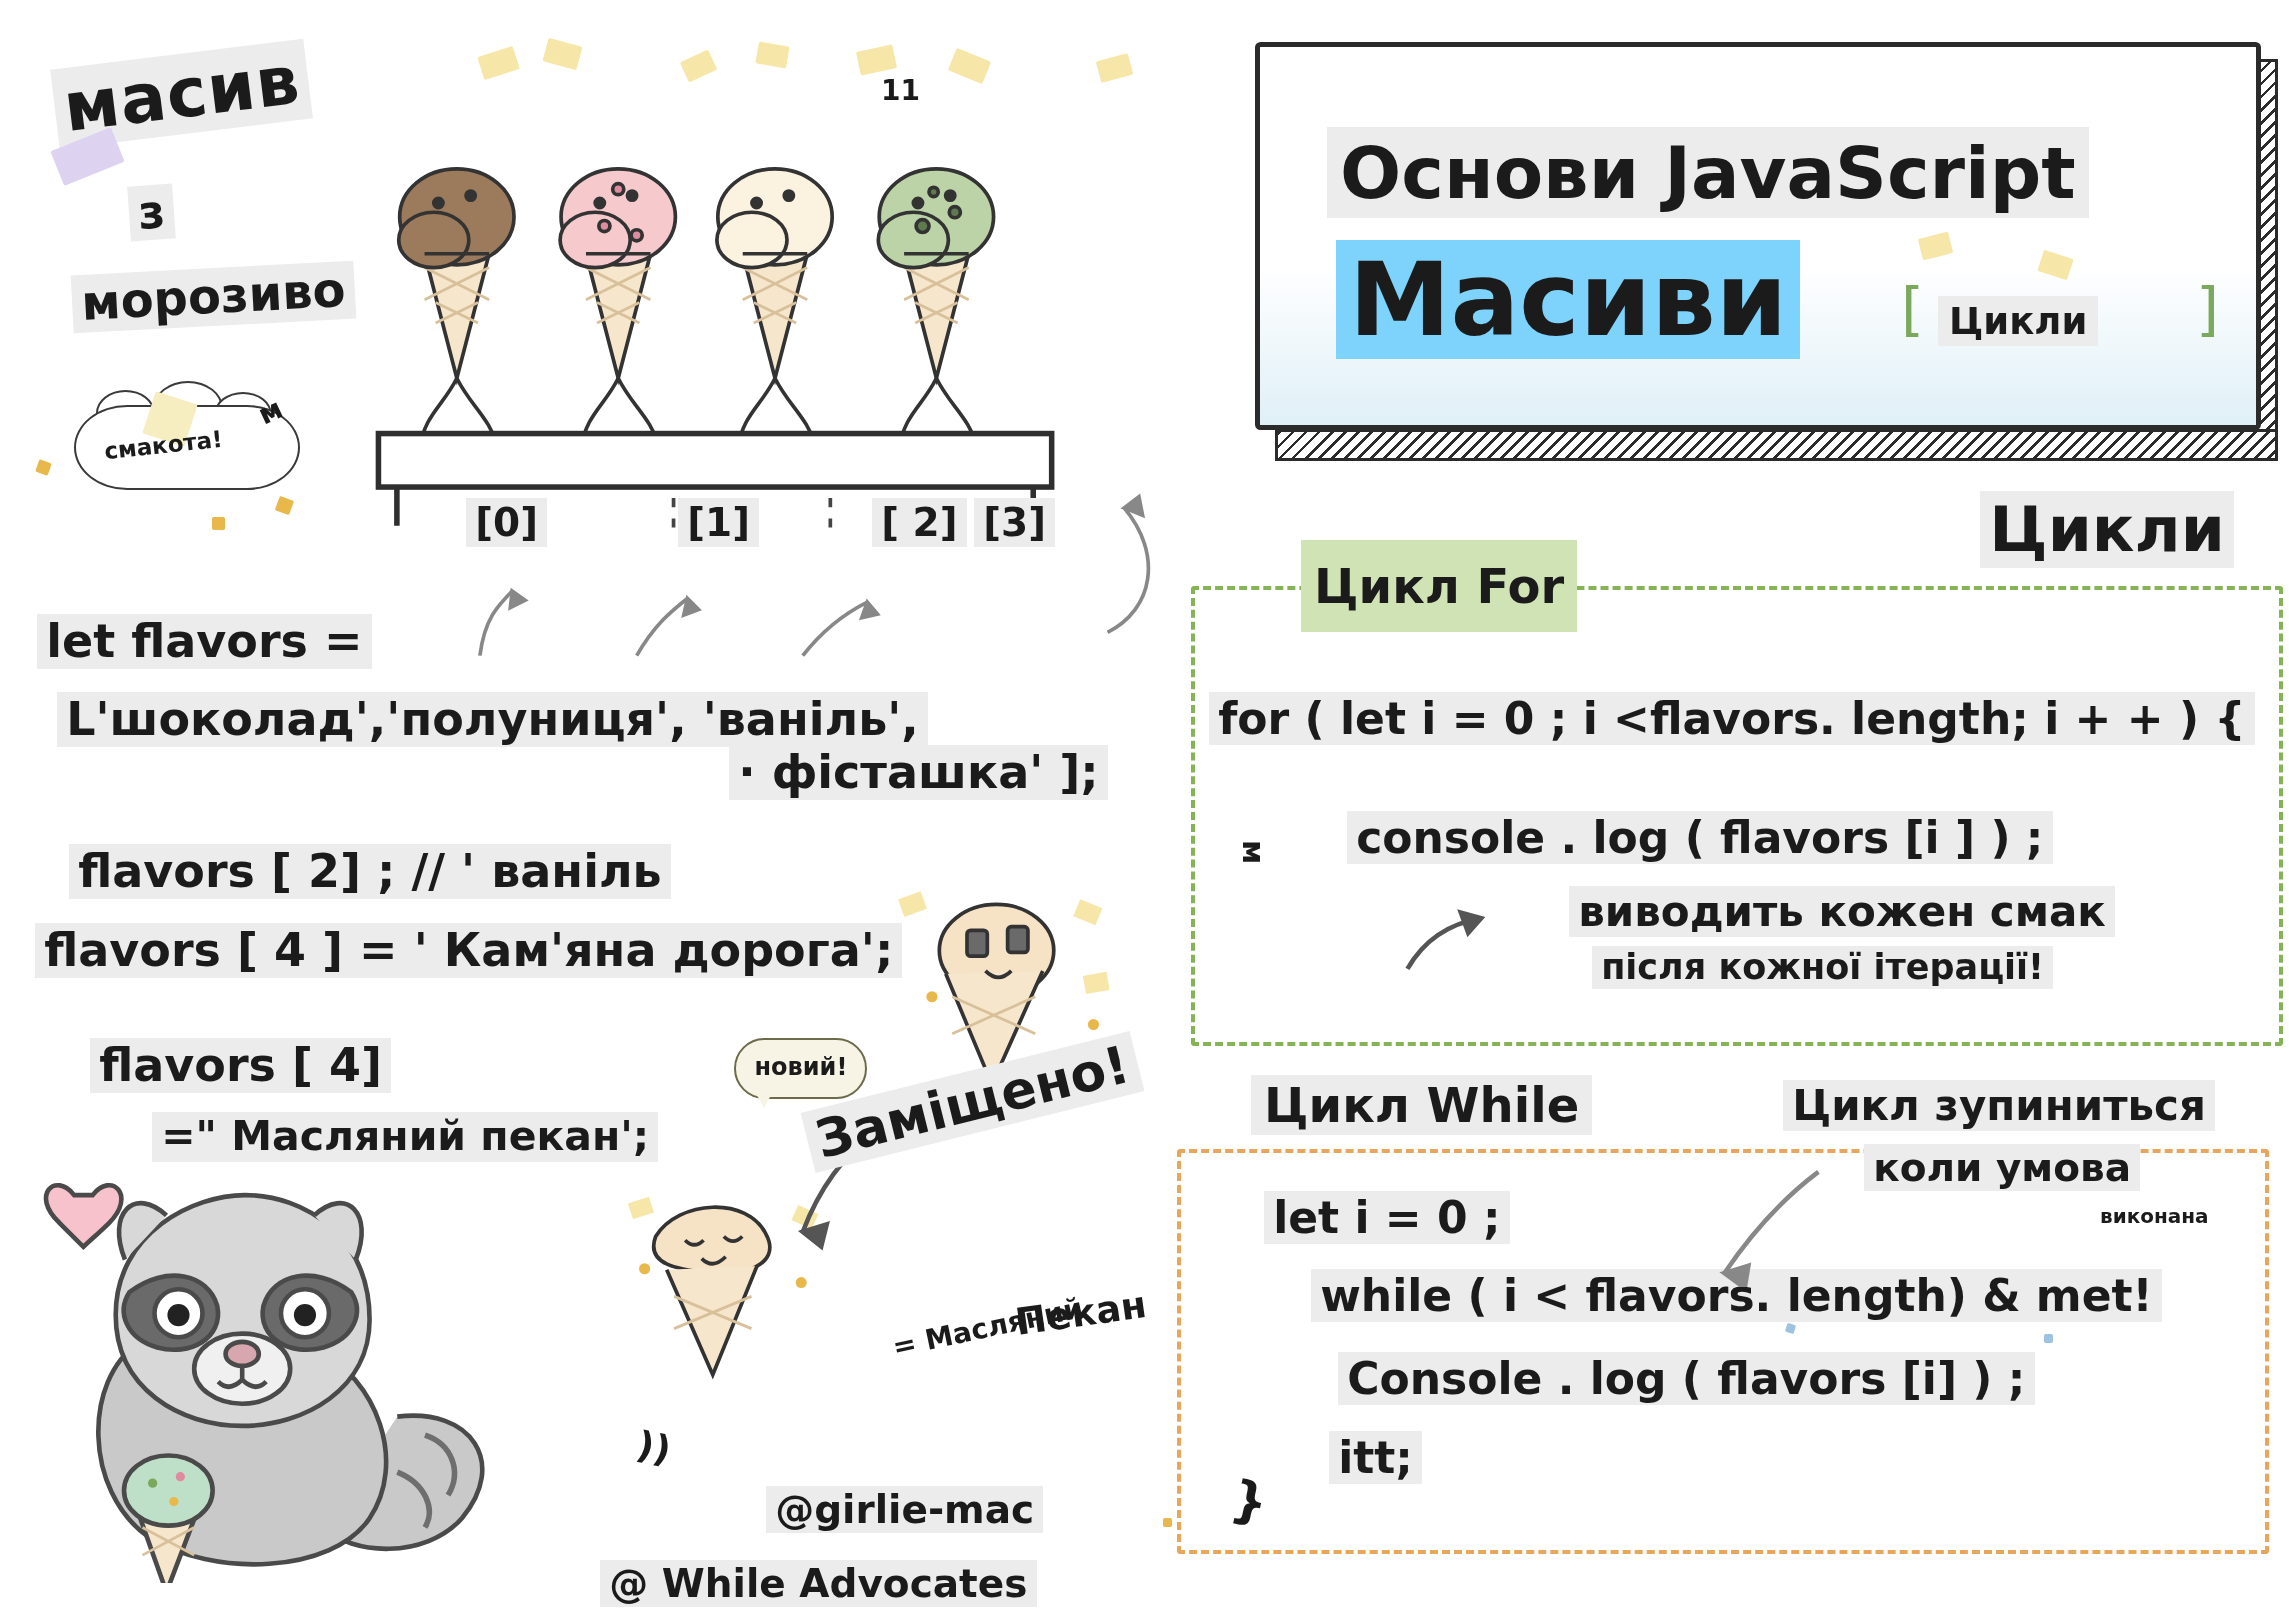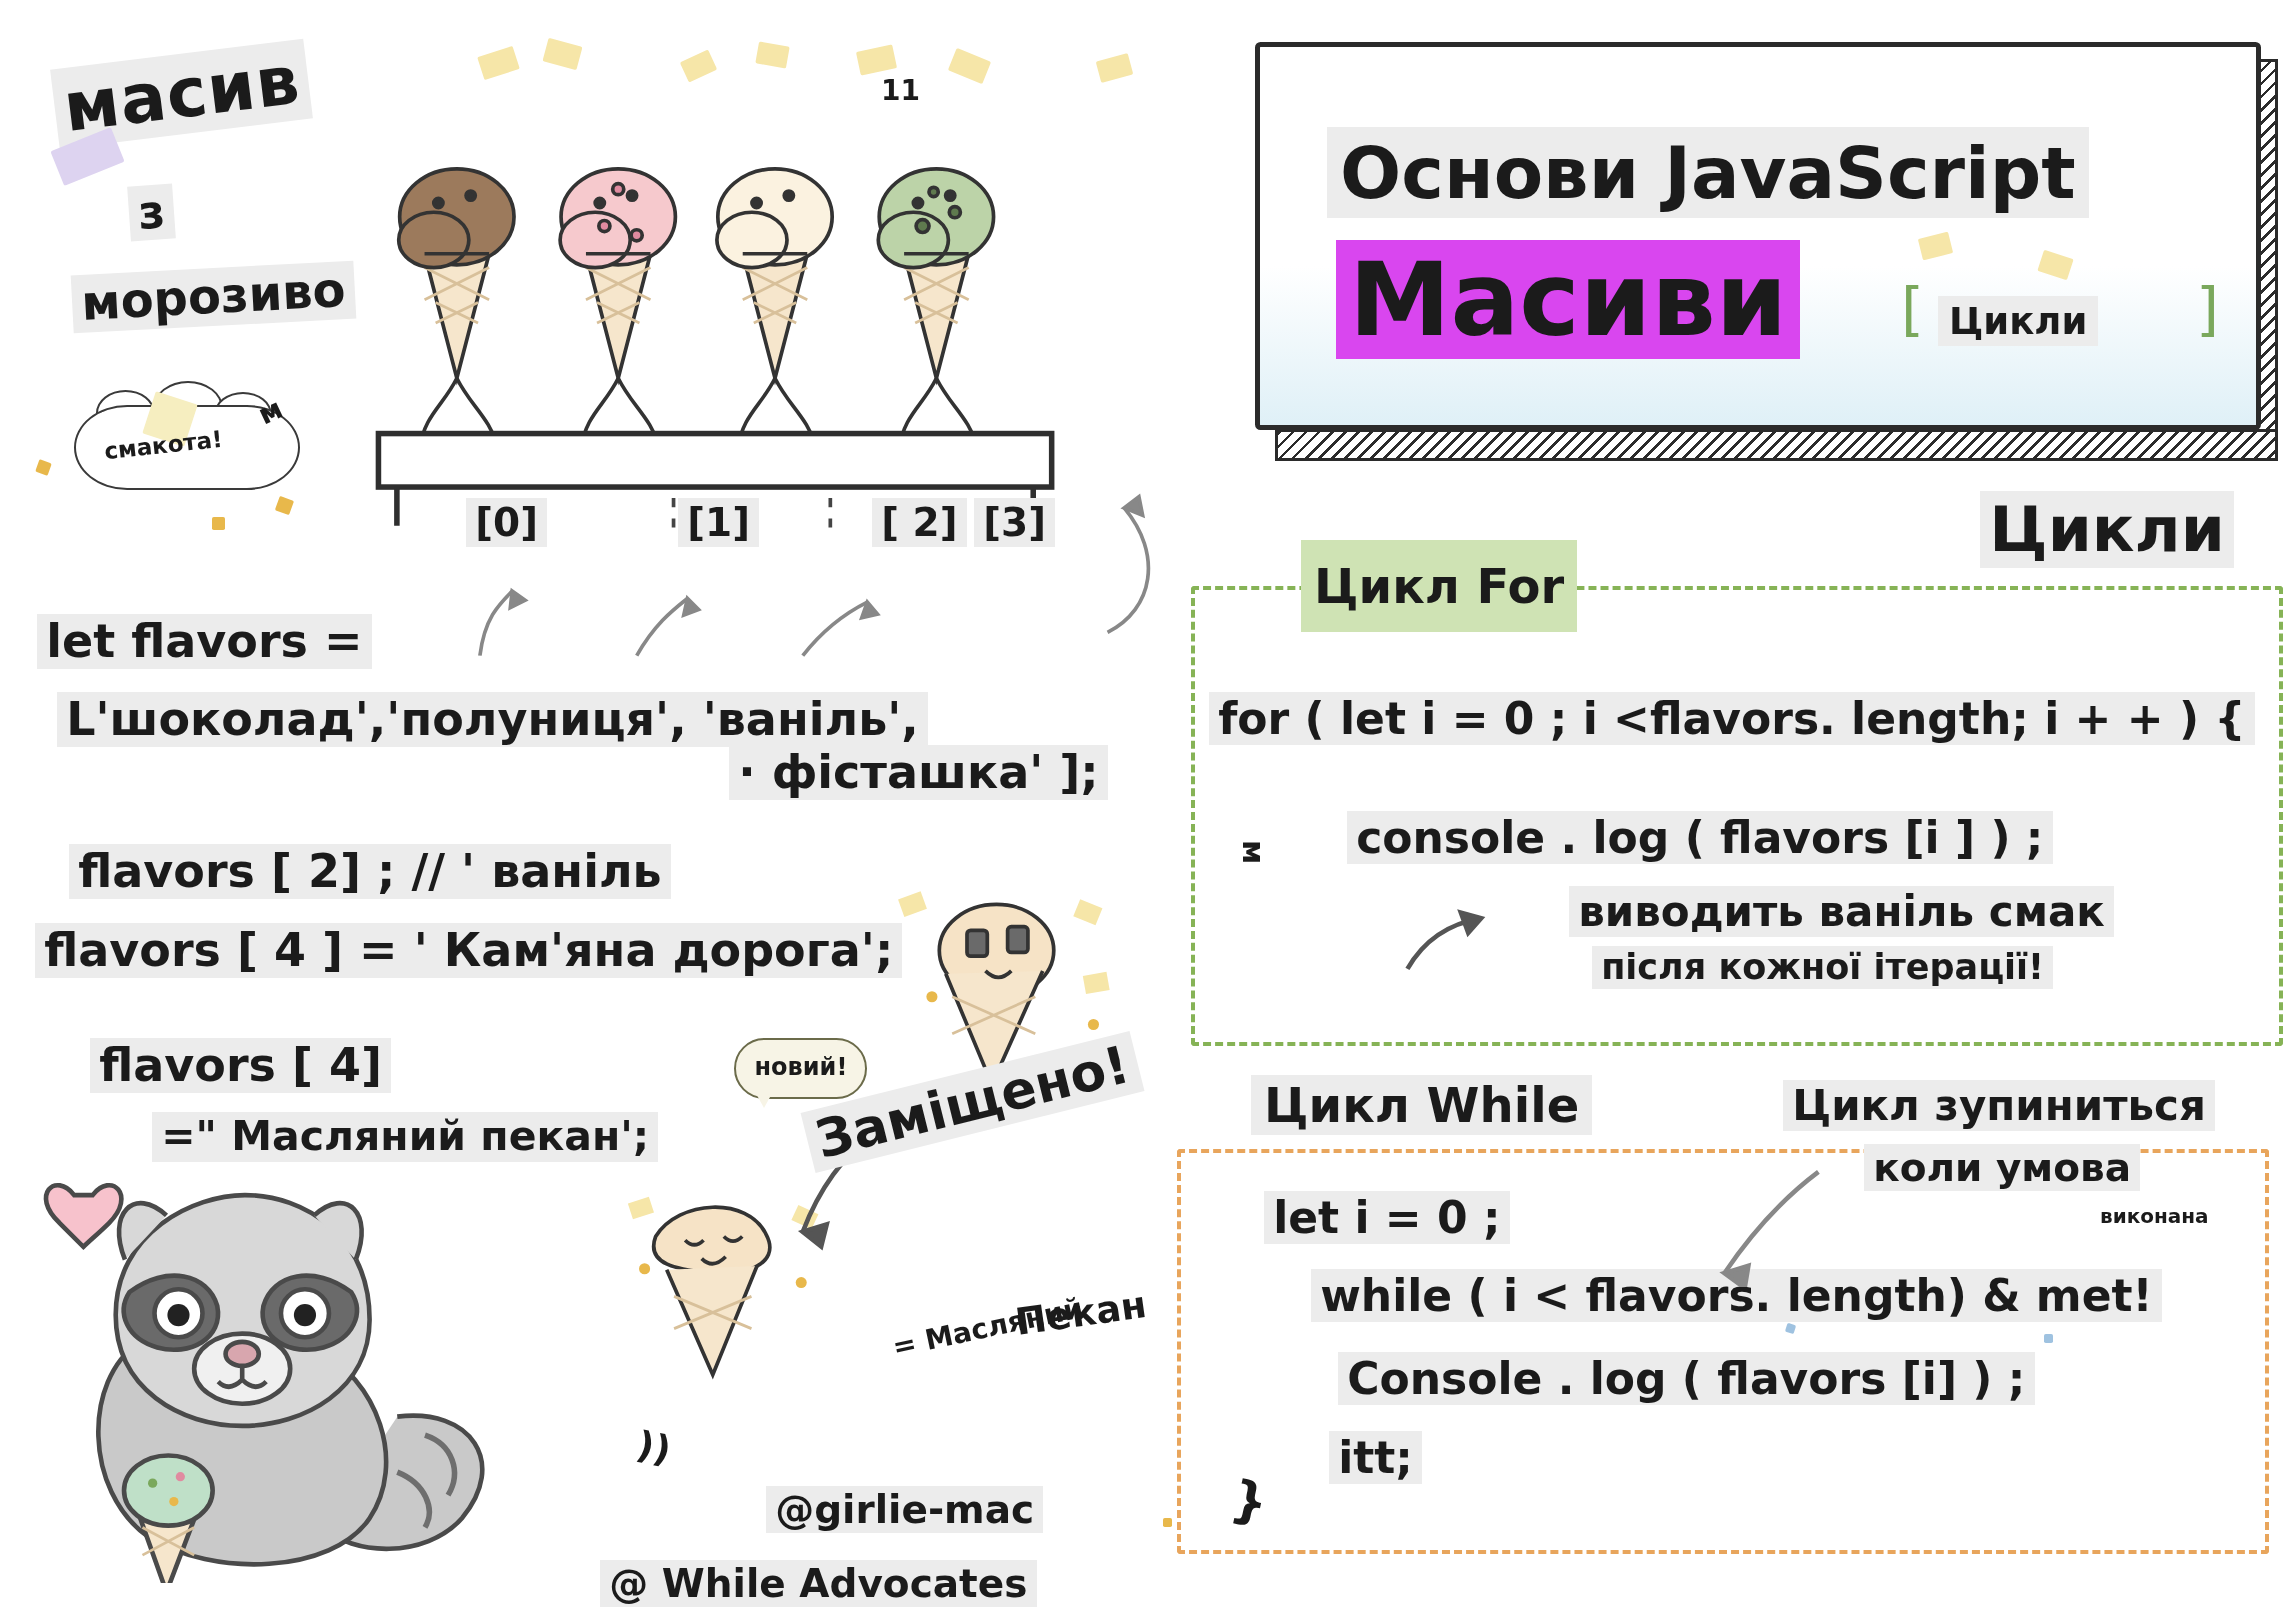--- a/index.html
+++ b/index.html
@@ -144,21 +144,21 @@
     border: 3.7px solid #2b2b2b;
   }
   #header-title-main {
     position: absolute; left: 72px; top: 85px;
     font-size: 72px; font-weight: 600;
     background: #ececec; padding: 3.7px 13px;
   }
   #header-title-sub {
     position: absolute; left: 81px; top: 198px;
     font-size: 102px; font-weight: 700;
-    background: #d946ef; padding: 0 13px;
+    background: #7dd3fc; padding: 0 13px;
   }
   #header-badge {
     position: absolute; left: 683px; top: 254px;
     font-size: 37px; font-weight: 600;
     background: #ececec; padding: 3.7px 11px;
   }
   #header-bracket-l, #header-bracket-r {
     position: absolute; font-size: 59px; color: #7aa85c; font-weight: 500;
   }
   #header-bracket-l { left: 646px; top: 233px; }
@@ -471,21 +471,21 @@
 <div class="abs" style="left:1241px;top:835px;font-size:29.5px;font-weight:600;transform:rotate(90deg);">м</div>
 
 <svg class="abs" style="left:1389px;top:881px;" width="129" height="102" viewBox="0 0 140 110">
   <g stroke="#555" stroke-width="5" fill="none">
     <path d="M20 95 C 40 60, 70 45, 100 40"></path>
     <path d="M100 40 l -22 -6 l 8 22 z" fill="#555"></path>
   </g>
 </svg>
 
 <div class="abs" style="left:1569px;top:886px;font-size:42px;font-weight:600;">
-  <span class="hl">виводить ваніль смак</span>
+  <span class="hl">виводить кожен смак</span>
 </div>
 <div class="abs" style="left:1592px;top:946px;font-size:35px;font-weight:600;">
   <span class="hl">після кожної ітерації!</span>
 </div>
 
 <div class="abs" id="while-box"></div>
 <div class="abs" id="while-label">Цикл While</div>
 
 <div class="rline" style="left:1264px;top:1191px;">
   <span class="hl">let i = 0 ;</span>

